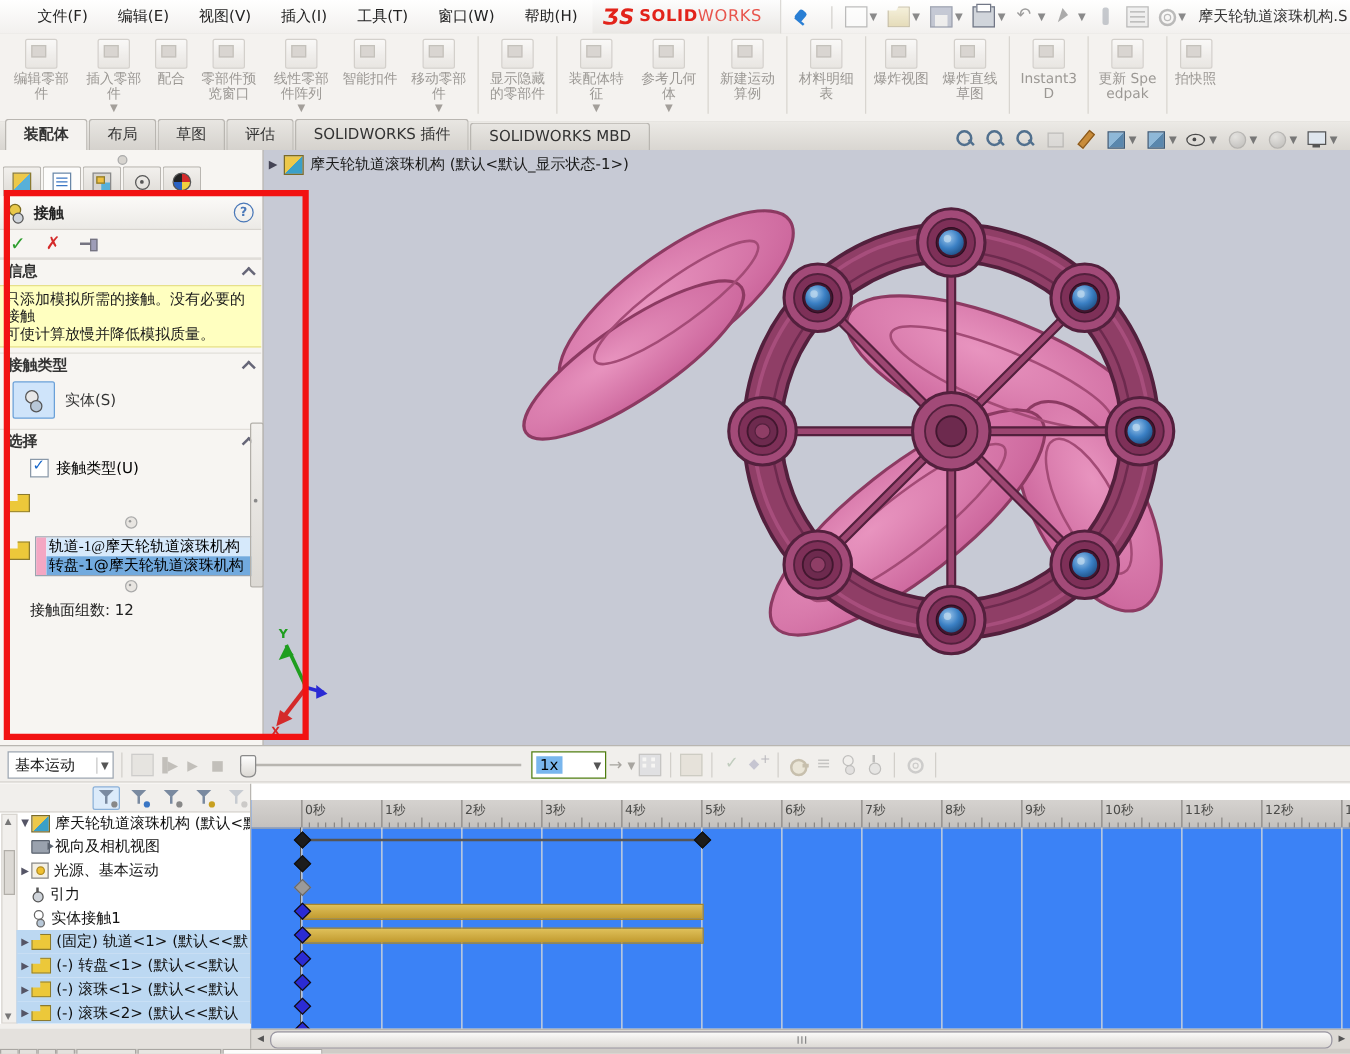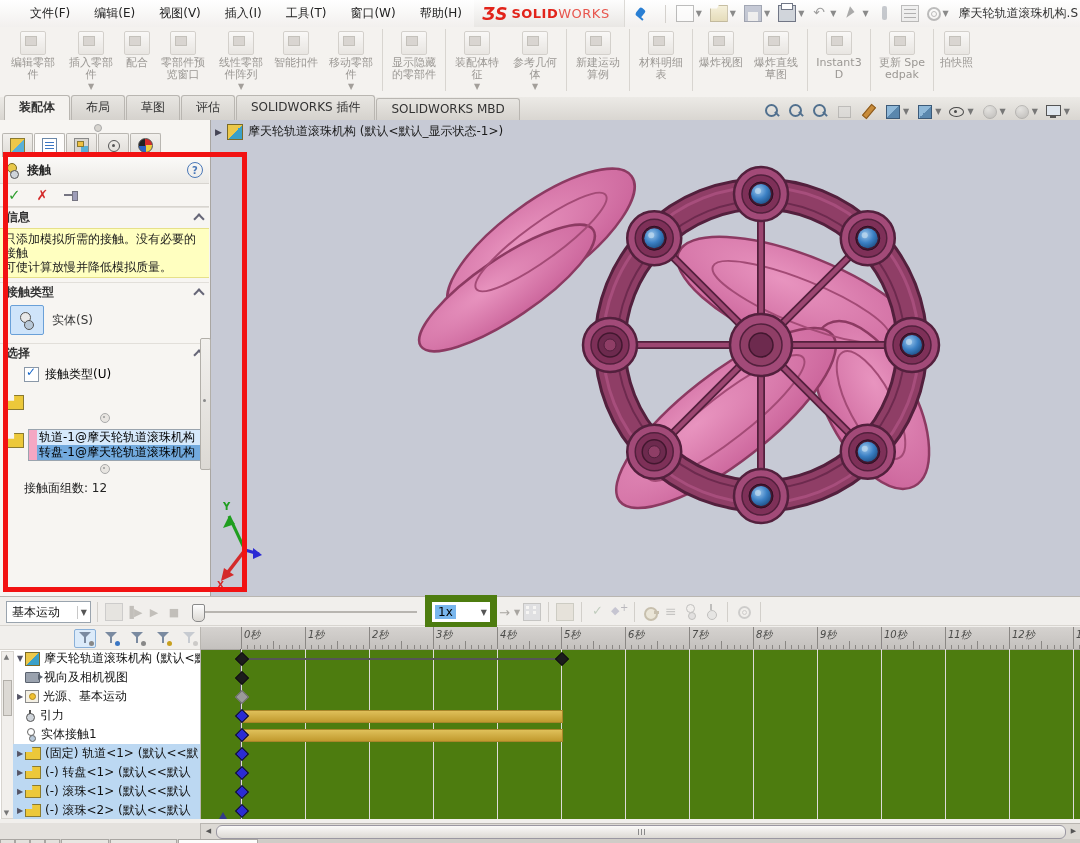--- a/index.html
+++ b/index.html
@@ -166,21 +166,21 @@
   .ti-contact2::before{content:"";position:absolute;left:3px;top:0;width:7px;height:7px;border-radius:50%;border:1.5px solid #777;}
   .ti-contact2::after{content:"";position:absolute;left:5px;top:8px;width:6px;height:6px;border-radius:50%;border:1.5px solid #777;background:#ccc;}
   .ti-grav2::before{content:"";position:absolute;left:4px;top:6px;width:8px;height:8px;border-radius:50%;border:1.5px solid #777;background:#d8d8d8;}
   .ti-grav2::after{content:"";position:absolute;left:7px;top:0;width:2px;height:6px;background:#777;}
   .ti-gear{border:2px solid #9a9a9a;border-radius:50%;width:9px;height:9px;margin:2px;}
   .ti-gear::after{content:"";position:absolute;left:2px;top:2px;width:3px;height:3px;border:1px solid #9a9a9a;border-radius:50%;}
   #mo-slider{width:225px;height:20px;position:relative;margin:0 8px;}
   #mo-slider .track{position:absolute;left:0;right:0;top:9px;height:2px;background:#b8b5b0;}
   #mo-slider .thumb{position:absolute;left:0;top:2px;width:11px;height:16px;background:linear-gradient(#fdfdfd,#dcd9d4);
     border:1px solid #8a8a8a;border-radius:2px 2px 5px 5px;}
-  #speed-combo{width:58px;height:20px;background:#fff;border:7px solid #4d7c0f;display:flex;align-items:center;text-align:center;}
+  #speed-combo{width:58px;height:20px;background:#fff;border:1px solid #4d7c0f;display:flex;align-items:center;text-align:center;}
   #speed-combo .val{margin-left:3px;background:#79b6ed;color:#000;padding:0 3px;}
   #speed-combo .sel-caret{margin-left:auto;font-size:8px;color:#555;padding-right:3px;}
   .play-mode{color:#a8a5a0;font-size:13px;margin:0 2px;}
   
   #mo-body{position:absolute;left:0;top:30px;width:1080px;height:192px;background:#fff;}
   #tree-pane{position:absolute;left:0;top:0;width:200px;height:192px;background:#fff;border-right:1px solid #b9b6b1;overflow:hidden;}
   #tree-header{position:absolute;left:0;top:0;width:200px;height:22px;background:#f1efec;border-bottom:1px solid #d8d5d0;
     display:flex;align-items:center;justify-content:flex-end;gap:4px;padding-right:14px;}
   .fbtn{width:20px;height:17px;display:flex;align-items:center;justify-content:center;border:1px solid transparent;border-radius:2px;}
   .fbtn.pressed{border-color:#8ab0d8;background:#dcebfa;}
@@ -205,21 +205,21 @@
   .tic-light::after{content:"";position:absolute;left:3px;top:2px;width:5px;height:5px;border-radius:50%;background:#f0c030;border:1px solid #b08a20;}
   .tic-grav{width:11px;height:11px;position:relative;}
   .tic-grav::before{content:"";position:absolute;left:1px;top:3px;width:7px;height:7px;border-radius:50%;border:1px solid #555;background:#cfd4da;}
   .tic-grav::after{content:"";position:absolute;left:4px;top:0;width:1.5px;height:4px;background:#555;}
   .tic-contact{width:12px;height:13px;position:relative;}
   .tic-contact::before{content:"";position:absolute;left:2px;top:0;width:6px;height:6px;border-radius:50%;border:1.5px solid #666;}
   .tic-contact::after{content:"";position:absolute;left:4px;top:7px;width:5px;height:5px;border-radius:50%;border:1.5px solid #666;background:#b8c8d8;}
   .tic-part{width:14px;height:11px;background:#ecc83a;border:1px solid #8a7a30;clip-path:polygon(0 38%,45% 38%,45% 0,100% 0,100% 100%,0 100%);}
   .tlabel{color:#111;}
   
-  #tl-pane{position:absolute;left:201px;top:0;width:879px;height:192px;background:#4d7c0f;overflow:hidden;font-style:italic;}
+  #tl-pane{position:absolute;left:201px;top:13px;width:879px;height:192px;background:#3b82f6;overflow:hidden;}
   #tl-ruler{position:absolute;left:0;top:0;width:879px;height:22px;background:linear-gradient(#d5d2cf,#c4c1be);border-bottom:1px solid #a9a6a2;}
   .rl-sec{position:absolute;top:0;height:22px;border-left:1px solid #8a8784;}
   .rl-txt{position:absolute;left:2px;top:1px;font-size:10px;color:#4a4a48;white-space:nowrap;}
   .rl-tick{position:absolute;bottom:0;width:1px;background:#8a8784;}
   #tl-rows{position:absolute;left:0;top:22px;width:879px;height:170px;}
   .tl-grid{position:absolute;top:0;bottom:0;width:1px;background:#dddbd8;}
   .tl-row{position:absolute;left:0;width:879px;height:19px;}
   .tl-bar{position:absolute;top:4px;height:11px;background:linear-gradient(#dfc05a,#c19a2e);border:1px solid #a8862a;}
   .tl-span{position:absolute;top:9px;height:2px;background:#555;}
   .key{position:absolute;top:5px;width:8px;height:8px;transform:rotate(45deg);border:1px solid #111;}
@@ -508,21 +508,21 @@
         <div class="grp">
           <div class="grp-icon"></div>
         </div>
         <div class="handle-dot"></div>
 
         <div class="grp">
           <div class="grp-icon"></div>
           <div class="listbox" id="group2-box">
             <div class="stripe" id="g2-stripe" style="background: rgb(244, 167, 195);"></div>
             <div class="litems" id="g2-items">
-                <div class="litem" style="background: rgb(214, 233, 251);">轨道-1@摩天轮轨道滚珠机构</div>
+                <div class="litem" style="background: rgb(214, 233, 251); font-family: Liberation Serif, serif;">轨道-1@摩天轮轨道滚珠机构</div>
                 <div class="litem" style="background: rgb(114, 170, 222);">转盘-1@摩天轮轨道滚珠机构</div>
               </div>
           </div>
         </div>
         <div class="handle-dot"></div>
 
         <div id="pm-count">接触面组数: 12</div>
       </div>
       <div id="pm-flyout"></div>
     </div>

